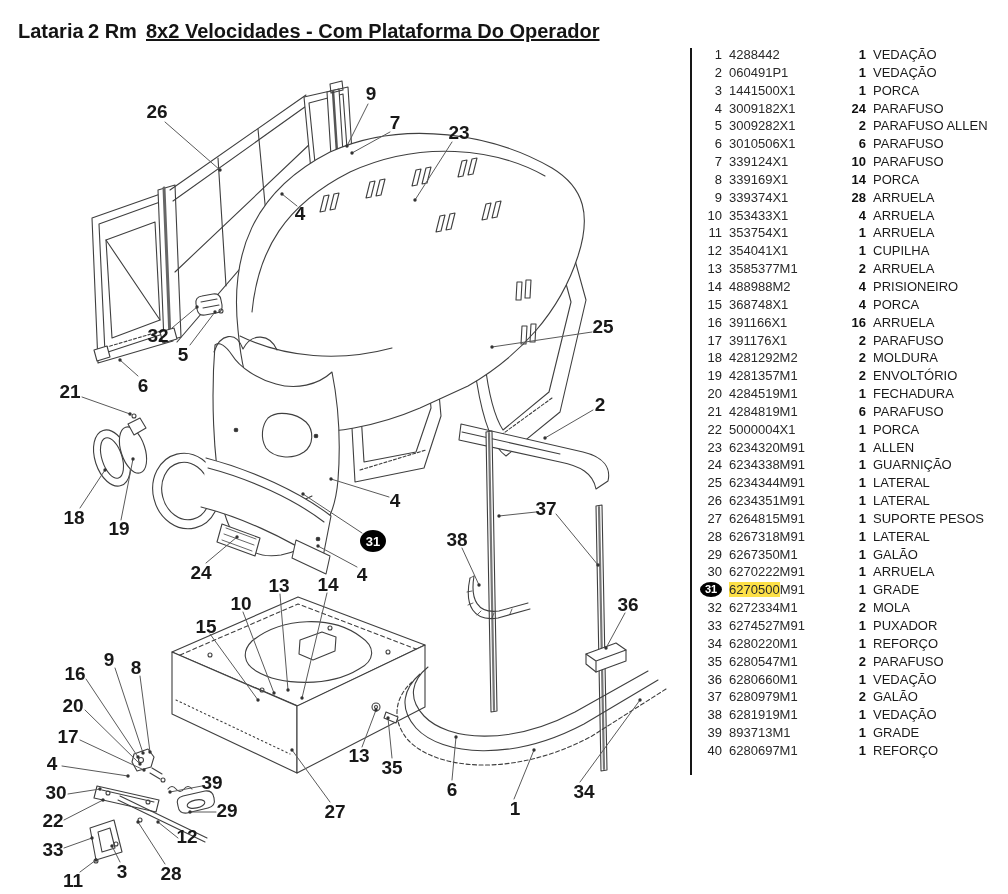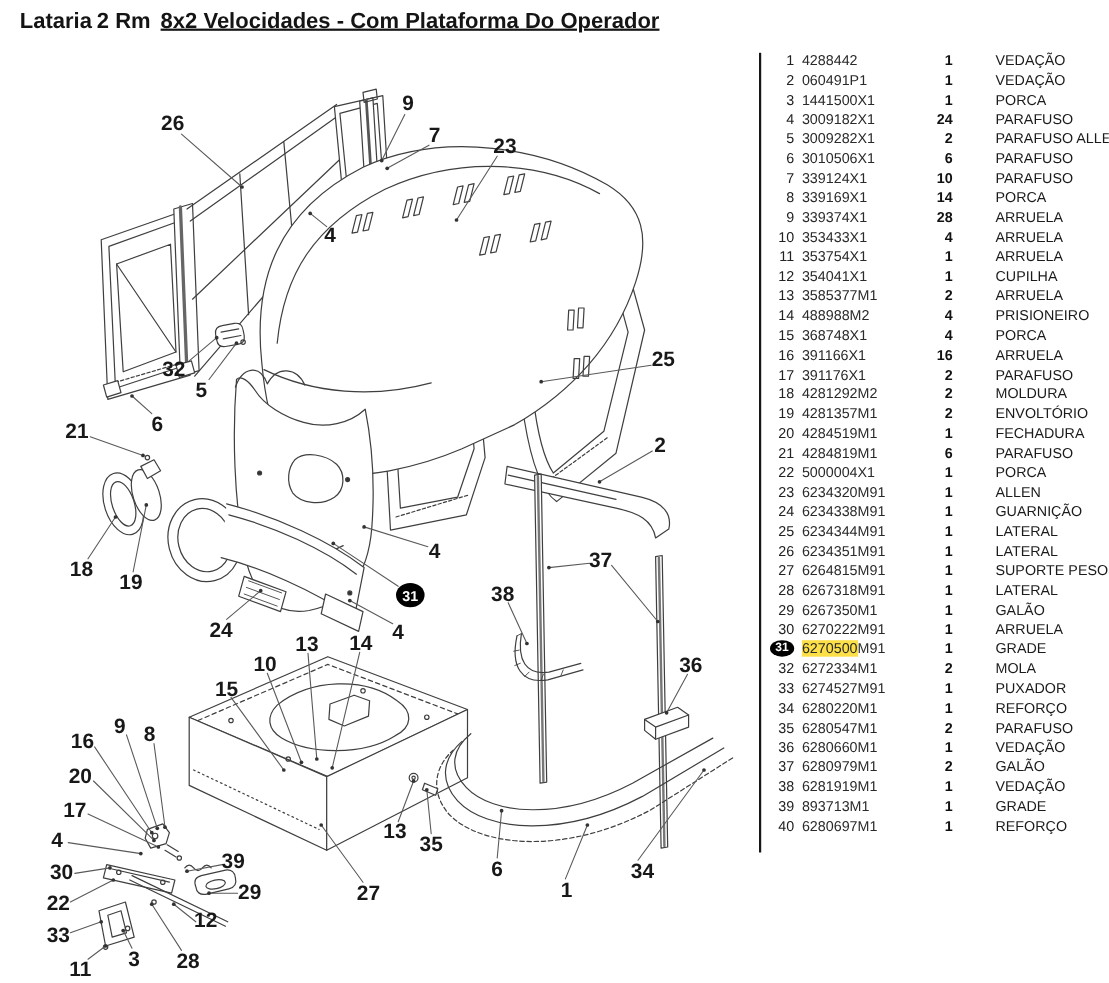--- a/index.html
+++ b/index.html
@@ -1,35 +1,35 @@
 <!DOCTYPE html>
 <html><head>
 <meta charset="utf-8">
 <style>
   html,body{margin:0;padding:0;}
   body{
     width:1008px;height:894px;position:relative;overflow:hidden;
     background:#ffffff;font-family:"Liberation Sans",sans-serif;
   }
-  .title-seg{position:absolute;top:8px;font-size:20px;font-weight:bold;color:#141414;white-space:nowrap;}
+  .title-seg{position:absolute;top:20px;font-size:20px;font-weight:bold;color:#141414;white-space:nowrap;}
   #t1{left:18px;} #t2{left:88px;} #t3{left:146px;text-decoration:underline;}
 
   #diagram{position:absolute;left:0;top:0;width:1008px;height:894px;}
   .callout{font-family:"Liberation Sans",sans-serif;font-size:19px;font-weight:600;fill:#181818;text-anchor:middle;}
   .badge-text{font-family:"Liberation Sans",sans-serif;font-size:13px;font-weight:bold;fill:#ffffff;text-anchor:middle;}
 
   .divider{position:absolute;left:690px;top:48px;width:2px;height:727px;background:#161616;}
 
   .plist{position:absolute;left:698px;top:46px;width:309px;}
   .prow{display:grid;grid-template-columns:24px 103px 27px auto;column-gap:7px;
         height:17.85px;line-height:17.85px;font-size:13px;color:#1c1c1c;position:relative;white-space:nowrap;}
   .c-num{text-align:right;color:#222;}
   .c-part{color:#2a2a2a;}
   .c-qty{text-align:right;font-weight:bold;color:#111;}
-  .c-desc{color:#1b1b1b;margin-left:32px;}
+  .c-desc{color:#1b1b1b;}
   .badge{position:absolute;left:2px;top:1px;width:22px;height:15px;border-radius:50%;
          background:#000;color:#fff;font-size:11px;font-weight:bold;text-align:center;line-height:15px;}
 </style>
 </head>
 <body>
 
 <span class="title-seg" id="t1">Lataria</span>
 <span class="title-seg" id="t2">2 Rm</span>
 <span class="title-seg" id="t3">8x2 Velocidades - Com Plataforma Do Operador</span>
 

